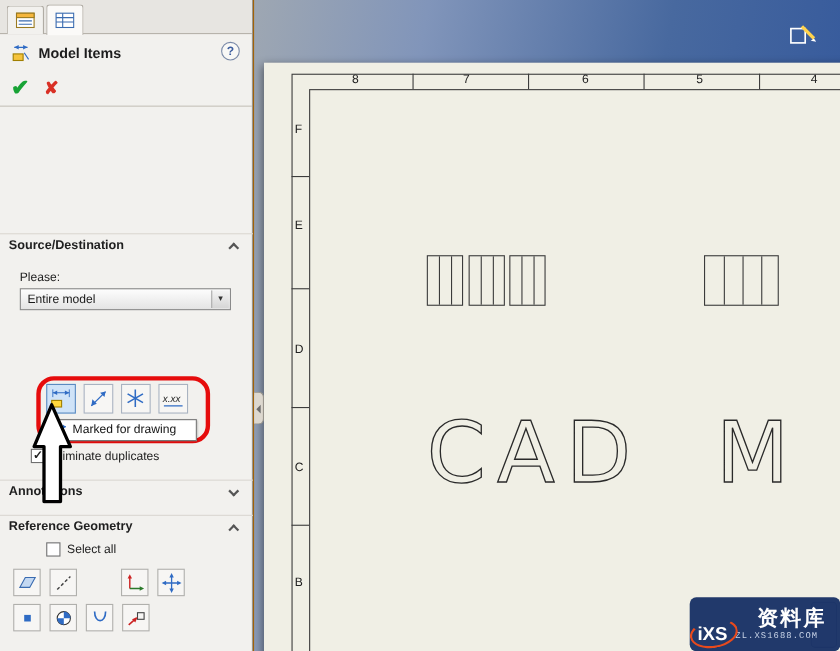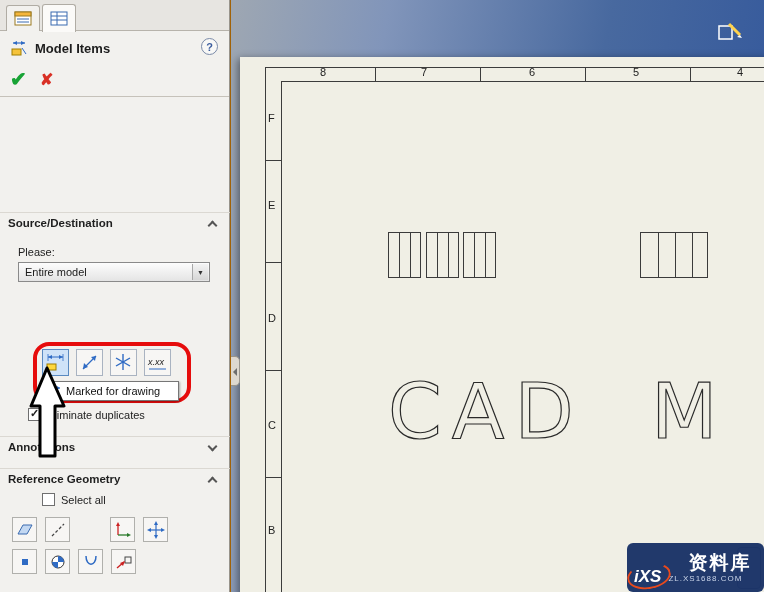--- a/index.html
+++ b/index.html
@@ -77,26 +77,26 @@
   .cbox { position:absolute; border:1px solid #3b3b3b; height:46px; top:175px; }
   .cbox .vl { position:absolute; top:0; width:1px; height:100%; background:#3b3b3b; }
 
   .split-handle { position:absolute; left:231px; top:356px; width:9px; height:30px; background:#ddd8cf;
                   border:1px solid #98948c; border-left:none; border-radius:0 5px 5px 0; z-index:12; }
   .split-handle::after { content:""; position:absolute; left:2px; top:11px; border-top:4px solid transparent;
                   border-bottom:4px solid transparent; border-right:4px solid #6d6d6d; }
 
   .watermark { position:absolute; left:627px; top:543px; width:137px; height:49px; background:rgba(17,43,98,.93);
                border-radius:6px; z-index:30; display:flex; align-items:center; gap:7px; padding:4px 7px; }
-  .wm-logo { position:relative; color:#fff; font-style:italic; font-weight:bold; font-size:17px; flex:none;margin-top:19px; }
+  .wm-logo { position:relative; color:#fff; font-weight:bold; font-size:17px; flex:none;margin-top:19px; }
   .wm-ring { position:absolute; left:-7px; top:-4px; width:44px; height:26px; border:2px solid #e84a1d;
              border-radius:50%; border-top-color:transparent; transform:rotate(-10deg); }
   .wm-right { display:flex; flex-direction:column; }
   .wm-title { color:#fff; font-size:19px; font-weight:bold; letter-spacing:2px; line-height:22px;margin-left:20px; }
-  .wm-url { color:#c9d4e8; font-size:8px; letter-spacing:1px; }
+  .wm-url { color:#c9d4e8; font-size:8px; letter-spacing:1px;font-family:Liberation Mono, monospace; }
 
   .nav-widget { position:absolute; left:737px; top:547px; width:24px; height:42px; background:#d7dbe2;
                 border:1px solid #9aa0ab; border-radius:4px; opacity:.85; z-index:25; }
 </style>
 </head>
 <body>
 
 <div class="stage">
 
   <div class="panel">

